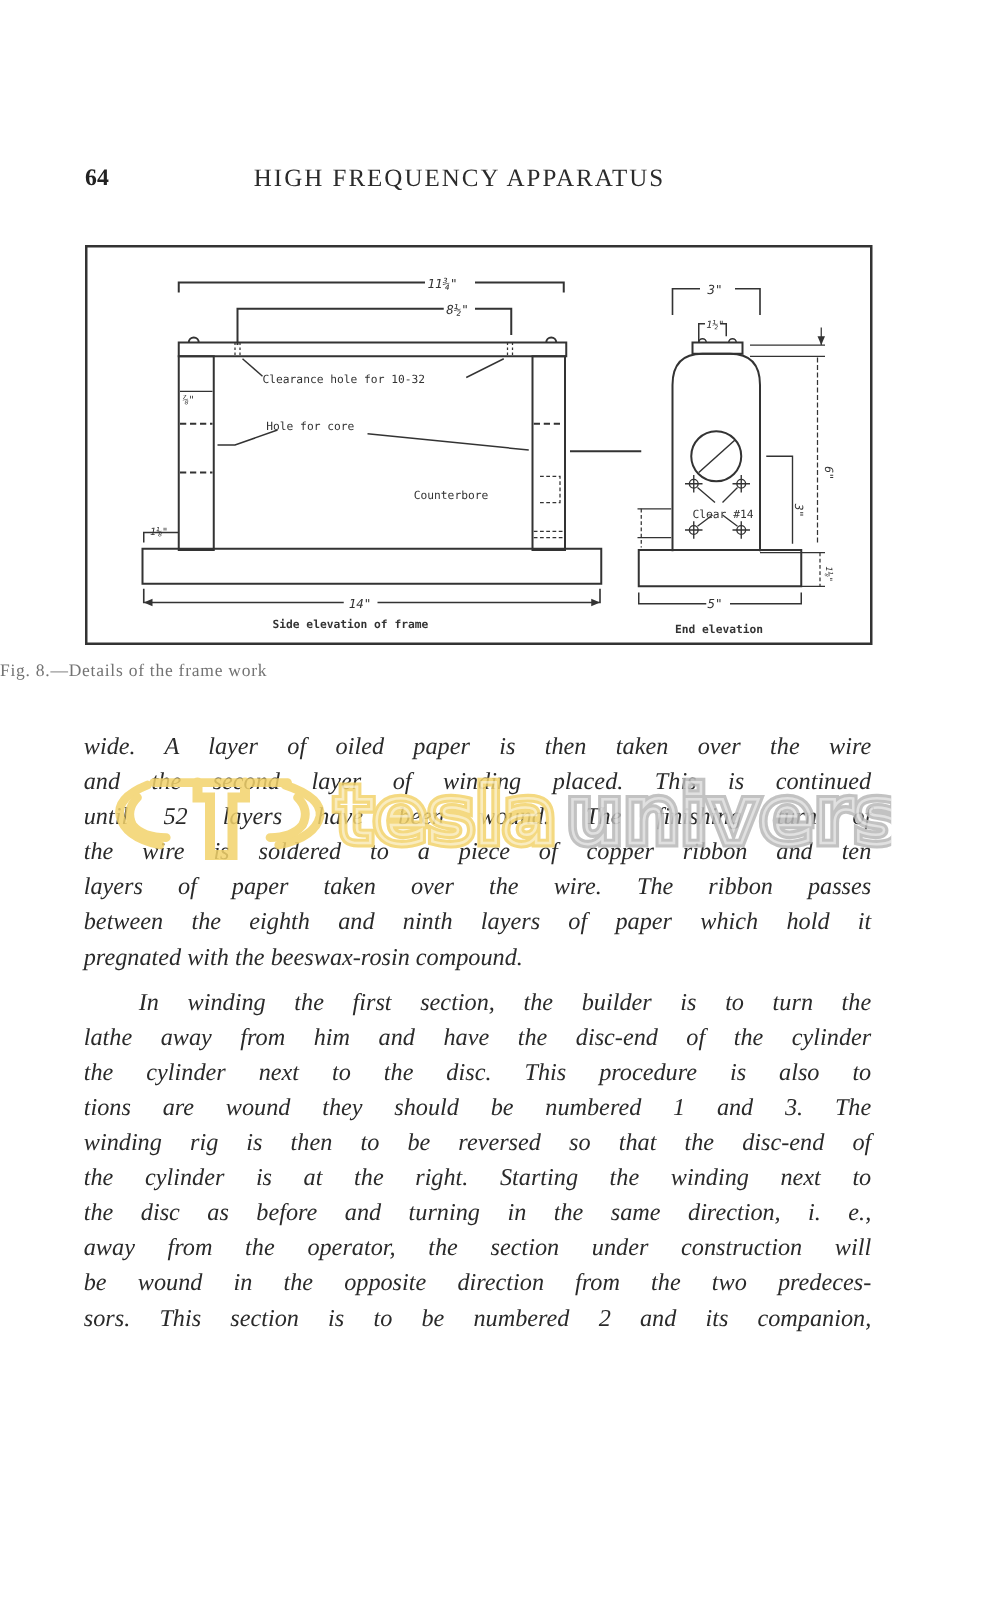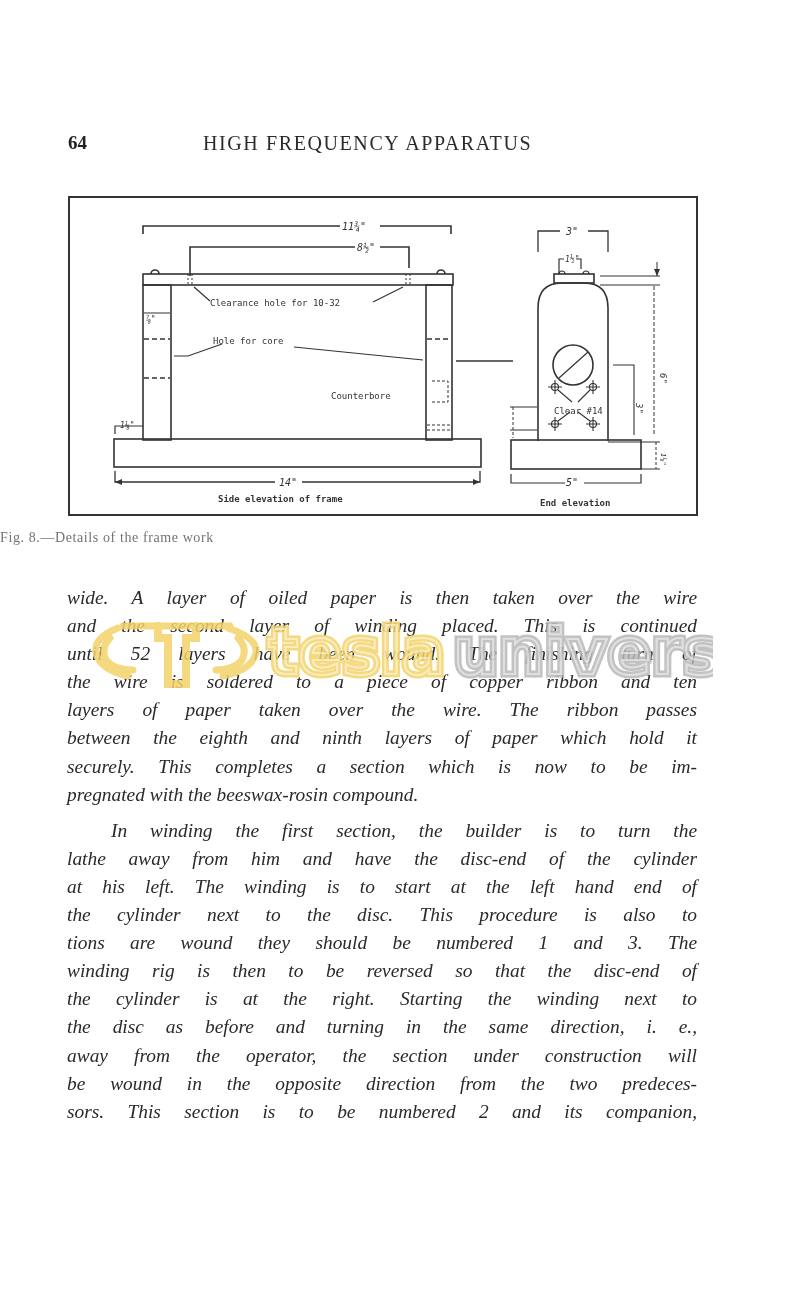--- a/index.html
+++ b/index.html
@@ -129,28 +129,26 @@
 <div class="caption">Fig. 8.—Details of the frame work</div>
 
 <div class="body-text">
   <div>
     <span class="line">wide.  A layer of oiled paper is then taken over the wire</span>
     <span class="line">and the second layer of winding placed.  This is continued</span>
     <span class="line">until 52 layers have been wound.  The finishing turn of</span>
     <span class="line">the wire is soldered to a piece of copper ribbon and ten</span>
     <span class="line">layers of paper taken over the wire.  The ribbon passes</span>
     <span class="line">between the eighth and ninth layers of paper which hold it</span>
-    <span class="line">securely.  This completes a section which is now to be im-</span>
     <span class="line last">pregnated with the beeswax-rosin compound.</span>
   </div>
   <div class="para-gap"></div>
   <div>
     <span class="line indent">In winding the first section, the builder is to turn the</span>
     <span class="line">lathe away from him and have the disc-end of the cylinder</span>
-    <span class="line">at his left.  The winding is to start at the left hand end of</span>
     <span class="line">the cylinder next to the disc.  This procedure is also to</span>
     <span class="line">tions are wound they should be numbered 1 and 3.  The</span>
     <span class="line">winding rig is then to be reversed so that the disc-end of</span>
     <span class="line">the cylinder is at the right.  Starting the winding next to</span>
     <span class="line">the disc as before and turning in the same direction, i. e.,</span>
     <span class="line">away from the operator, the section under construction will</span>
     <span class="line">be wound in the opposite direction from the two predeces-</span>
     <span class="line">sors.  This section is to be numbered 2 and its companion,</span>
   </div>
 </div>

